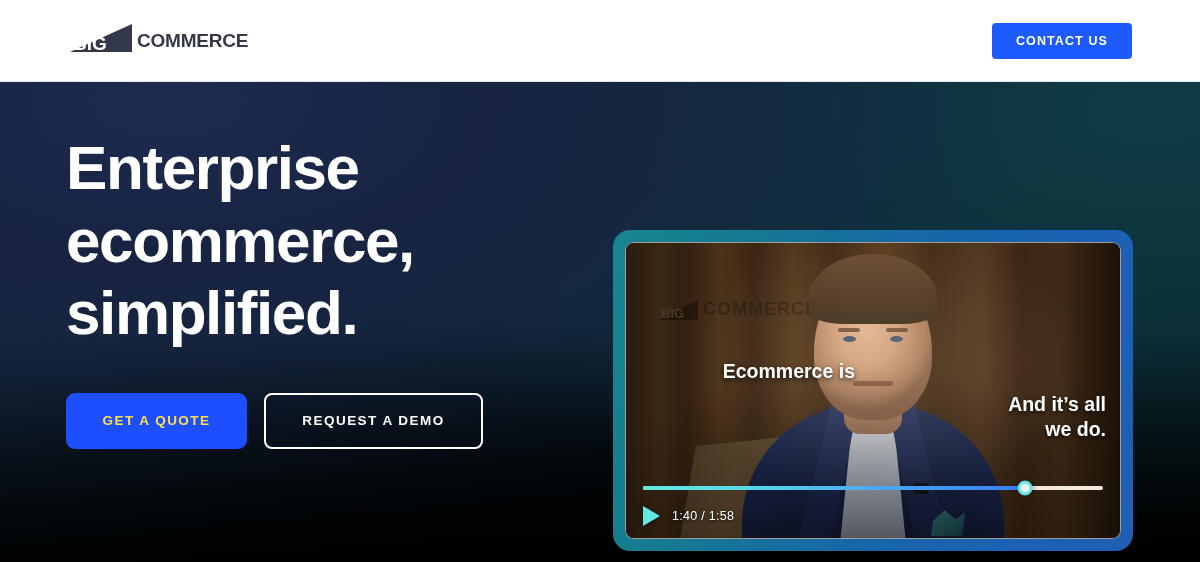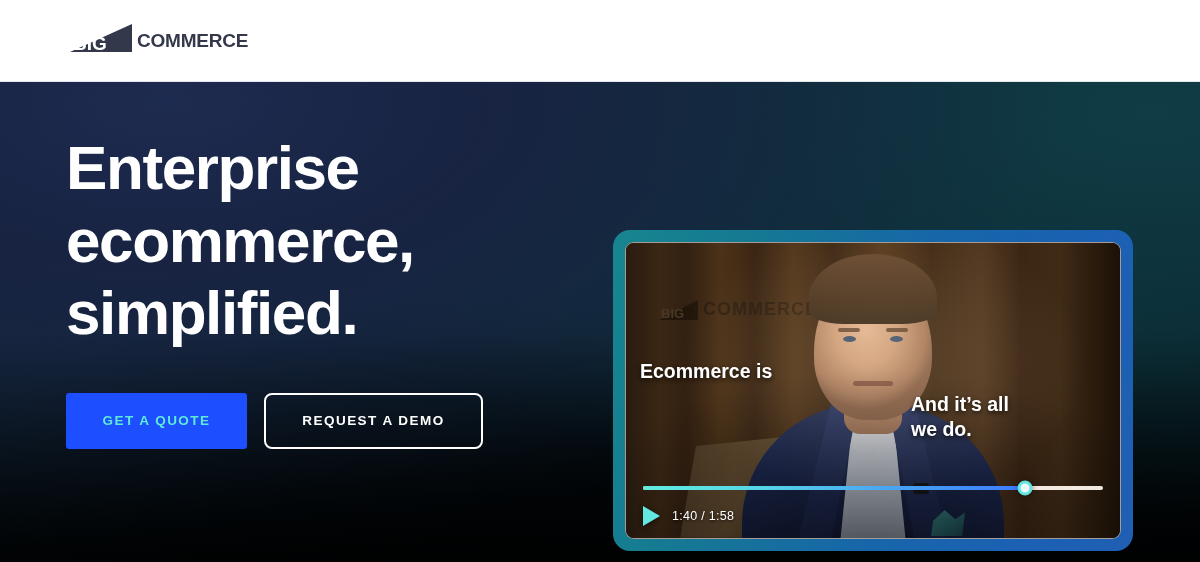--- a/index.html
+++ b/index.html
@@ -68,22 +68,22 @@
   .hero-left{ position:absolute; left:66px; top:50px; z-index:5; }
   .headline{
     color:#fff; font-size:62px; font-weight:700;
     line-height:1.17; letter-spacing:-1.4px;
   }
   .headline div{ white-space:nowrap; }
 
   .cta-row{ display:flex; gap:17px; margin-top:43px; }
   .btn-primary{
     width:181px; height:56px;
-    background:#1d4eff; border:none; border-radius:3px;
-    color:#5eead4; font-size:13.5px; font-weight:700; letter-spacing:1.45px;
+    background:#1d4eff; border:none; border-radius:9px;
+    color:#fde047; font-size:13.5px; font-weight:700; letter-spacing:1.45px;
     font-family:"Liberation Sans", sans-serif; cursor:pointer;
     display:flex; align-items:center; justify-content:center;
   }
   .btn-outline{
     width:219px; height:56px;
     background:transparent; border:2px solid #ffffff; border-radius:8px;
     color:#fff; font-size:13.5px; font-weight:700; letter-spacing:1.45px;
     font-family:"Liberation Sans", sans-serif; cursor:pointer;
     display:flex; align-items:center; justify-content:center;
   }
@@ -199,21 +199,21 @@
   .pocket-sq{
     position:absolute; right:58px; bottom:2px; width:34px; height:26px;
     background:linear-gradient(135deg,#3f8f86 0%, #2c6e74 55%, #1d4c52 100%);
     clip-path:polygon(6% 42%, 40% 0, 72% 36%, 100% 10%, 92% 100%, 0 100%);
     opacity:0.95;
   }
 
   .caption{
     position:absolute; top:116px;
     color:#ffffff; font-size:19.5px; font-weight:700; line-height:1.28;
-    text-align:left; text-shadow:0 2px 5px rgba(0,0,0,0.75);
+    text-align:right; text-shadow:0 2px 5px rgba(0,0,0,0.75);
     z-index:4;
   }
   .caption.left{ left:14px; width:215px; }
   .caption.right{ right:14px; width:195px;margin-top:33px; }
 
   .controls{ position:absolute; left:0; right:0; bottom:0; height:76px; z-index:5; }
   .progress-track{
     position:absolute; left:17px; right:17px; top:24px; height:4px;
     border-radius:3px; background:#f2e9e0;
   }
@@ -244,20 +244,21 @@
     <div class="logo-mark">
       <svg width="72" height="34" viewBox="0 0 72 34">
         <polygon points="4,30 66,2 66,30" fill="#34384b"></polygon>
         <text x="7" y="28" font-family="Liberation Sans, sans-serif" font-size="19" font-weight="700" fill="#ffffff">BIG</text>
       </svg>
     </div>
     <span class="logo-word">COMMERCE</span>
   </div>
 
 
+  <button class="contact-btn">CONTACT US</button>
 </header>
 
 <section class="hero">
 
   <div class="hero-left">
     <h1 class="headline">
       <div>Enterprise</div>
       <div>ecommerce,</div>
       <div>simplified.</div>
     </h1>

